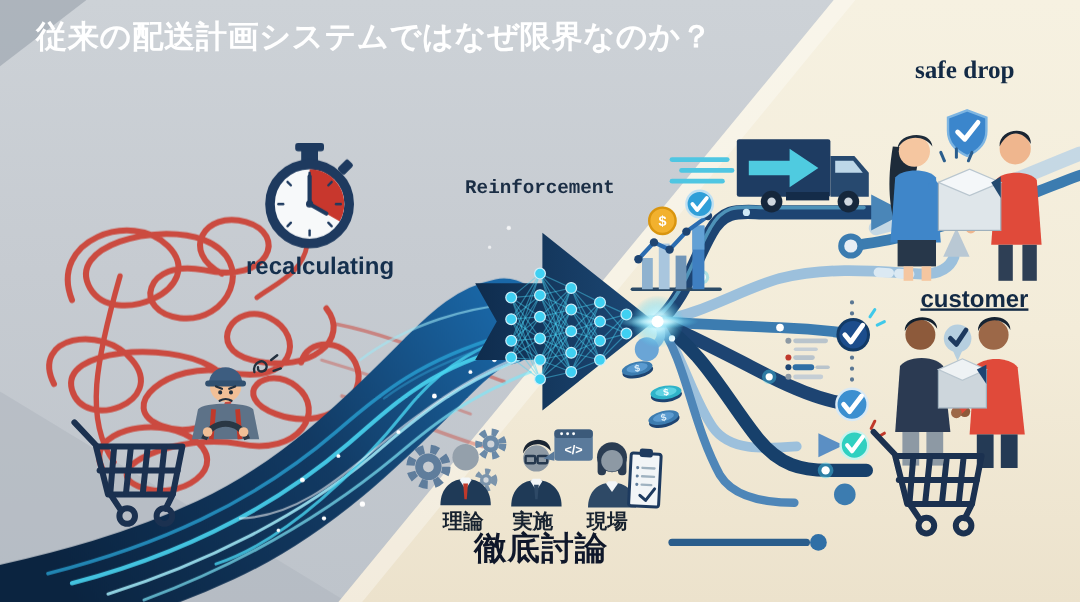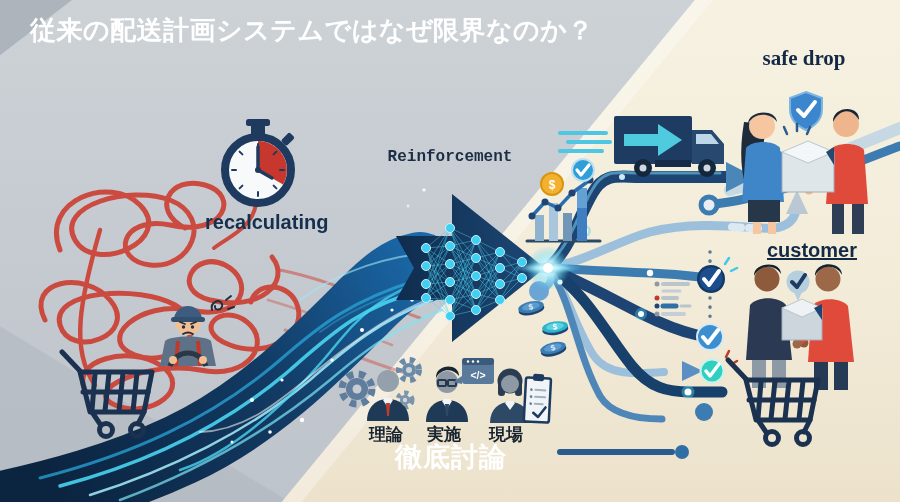--- a/index.html
+++ b/index.html
@@ -20,21 +20,21 @@
   .art{position:absolute;left:0;top:0;}
   .txt{position:absolute;color:#1c3e66;font-weight:800;line-height:1.3;}
   .heading{left:30px;top:14px;font-size:26px;letter-spacing:.5px;color:#ffffff;text-align:center;}
   .lbl-trad{left:64px;top:144px;font-size:20px;color:#1b3450;}
   .lbl-recalc{left:205px;top:197px;font-size:20px;color:#15304e;margin-top:12px;}
   .lbl-rl{left:372px;top:148px;width:156px;text-align:center;font-size:16px;color:#1b2e45;line-height:1.15;font-family:Liberation Mono, monospace;}
   .lbl-safe{left:748px;top:45px;width:112px;text-align:center;font-size:21px;color:#132a45;font-family:Liberation Serif, serif;}
   .lbl-cust{left:760px;top:237px;width:104px;text-align:center;font-size:20px;color:#132a45;text-decoration:underline;}
   .role{position:absolute;top:423px;width:48px;text-align:left;font-size:17px;font-weight:800;color:#17222f;}
   .role-0{left:369px;} .role-1{left:427px;} .role-2{left:489px;}
-  .title-big{left:377px;top:440px;width:148px;text-align:center;font-size:27px;font-weight:800;color:#ffffff;letter-spacing:1px;}
+  .title-big{left:377px;top:440px;width:148px;text-align:center;font-size:27px;font-weight:800;color:#0f172a;letter-spacing:1px;}
 </style>
 </head>
 <body>
 
 <div class="stage">
   <div class="bg-base"></div>
   <div class="bg-corner-tl"></div>
   <div class="bg-corner-bl"></div>
   <div class="bg-cream"></div>
   <div class="bg-seam"></div>

